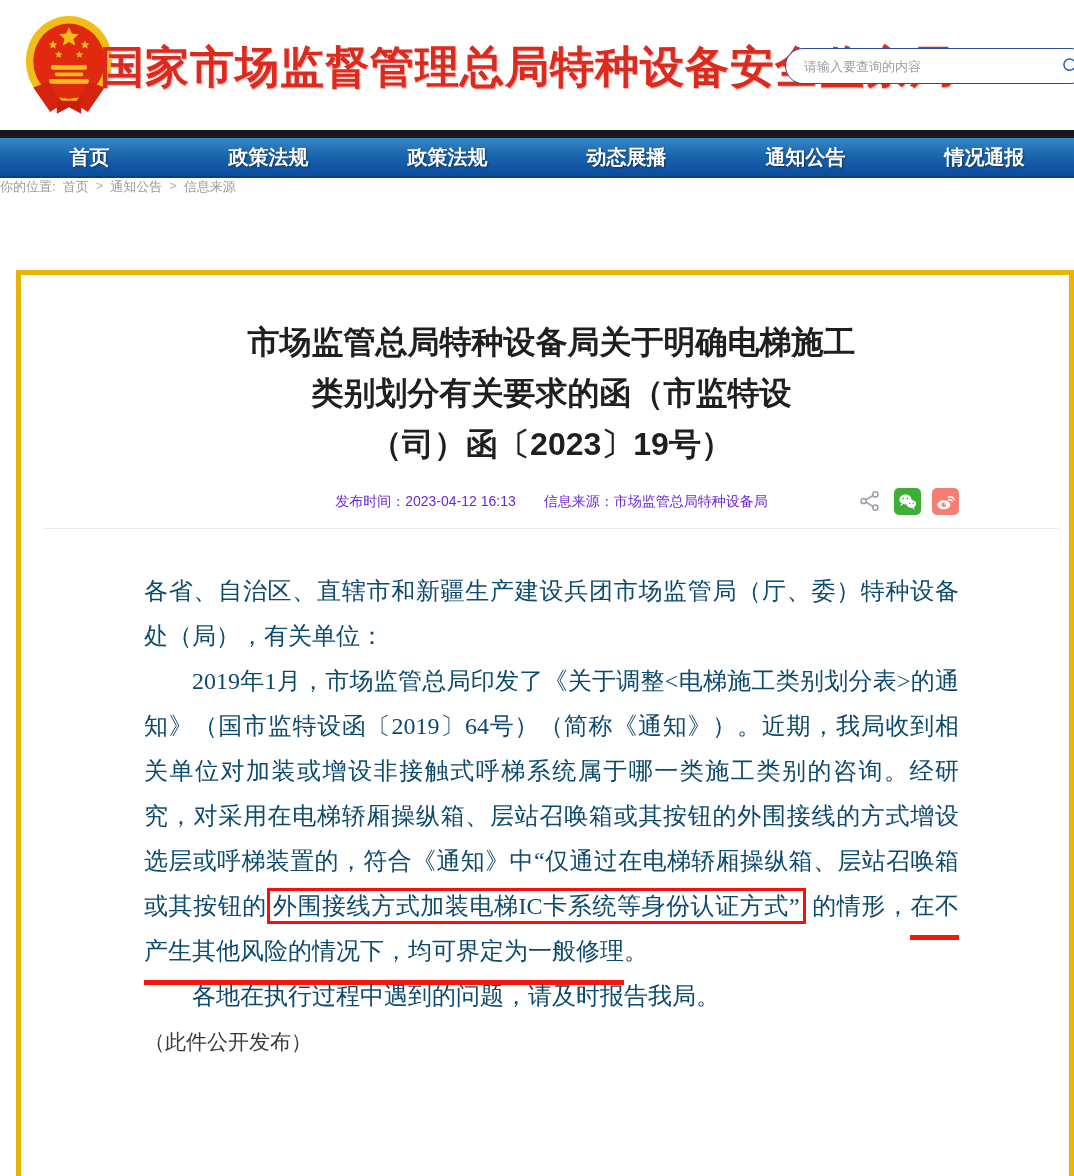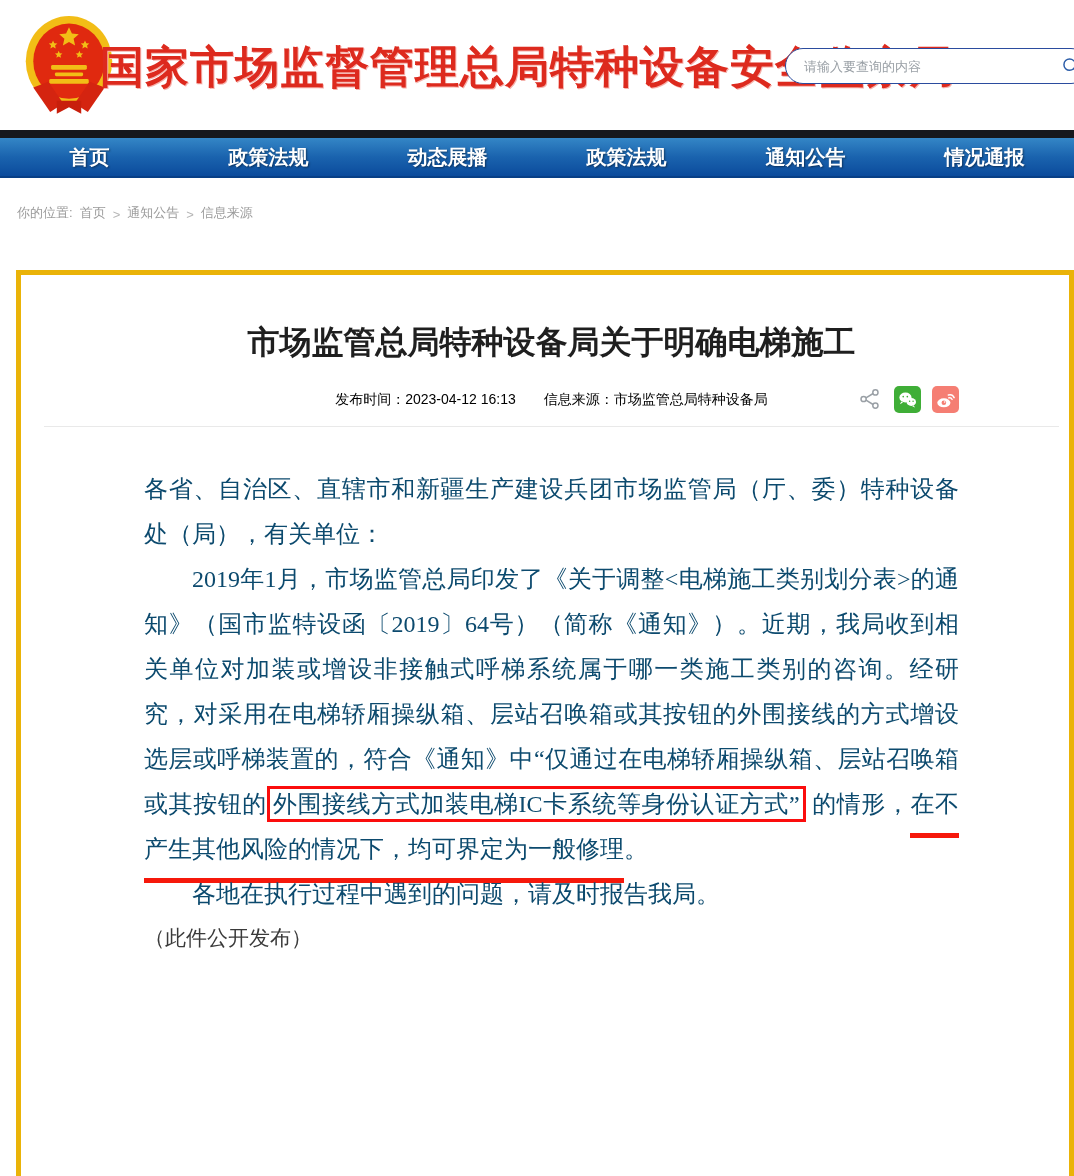--- a/index.html
+++ b/index.html
@@ -38,38 +38,38 @@
     background:linear-gradient(180deg,#3486c6 0%, #1a63ae 50%, #0b4b9c 100%);
     border-bottom:2px solid #083f86;
   }
   .nav-item {
     flex:1; text-align:center; line-height:38px;
     color:#ffffff; font-weight:bold; font-size:20px;
     text-shadow:1px 1px 2px rgba(0,0,0,.45); cursor:pointer;
   }
   
   .breadcrumb {
-    height:44px; display:flex; align-items:flex-end; gap:7px;
-    padding-left:17px; font-size:13px; color:#9b9b9b; background:#fff;
+    height:44px; display:flex; align-items:flex-start; gap:7px;
+    font-size:13px; color:#9b9b9b; background:#fff;
   }
   .breadcrumb a { color:#9b9b9b; text-decoration:none; cursor:pointer; }
   .crumb-sep { color:#b5b5b5; }
   
   .panel {
     margin-left:16px; height:946px;
     border:5px solid #eab308; background:#fff; overflow:hidden;margin-top:48px;
   }
   .article-col { width:815px; margin-left:123px; }
   .article-title {
     margin-top:42px; text-align:center;
     font-size:32px; line-height:51px; font-weight:bold; color:#1f1f1f;
   }
   .meta-row { position:relative; margin-top:16px; height:30px; }
   .meta-text {
-    text-align:center; font-size:14px; color:#000000; line-height:30px;
+    text-align:center; font-size:14px; color:#6d28d9; line-height:30px;
   }
   .meta-text .gap { display:inline-block; width:28px; }
   .share-icons {
     position:absolute; right:0; top:0; height:30px;
     display:flex; align-items:center; gap:11px;
   }
   .icon-badge { width:27px; height:27px; border-radius:5px; display:flex;
     align-items:center; justify-content:center; cursor:pointer; }
   .badge-wechat { background:#3fae37; }
   .badge-weibo  { background:#f57e73; }
@@ -87,21 +87,21 @@
   .redbox {
     border:3px solid #fb0d0d; padding:2px 3px;
     -webkit-box-decoration-break:clone; box-decoration-break:clone;
   }
   .redline {
     border-bottom:5px solid #f6180b; padding-bottom:16px;
     -webkit-box-decoration-break:clone; box-decoration-break:clone;
   }
   .signature { margin-top:62px; text-align:center; transform:translateX(88px);
     font-family:"Liberation Serif", serif; font-size:21px; line-height:45px; color:#3a3a3a; }
-  .pub-note { font-family:Liberation Mono, monospace; font-size:21px; line-height:45px;
+  .pub-note { font-family:Liberation Sans, sans-serif; font-size:21px; line-height:45px;
     color:#3a3a3a; text-align:left; }
   
   .footer-strip { height:8px; background:#f4f5f7; border-top:1px solid #e2e4e8; margin-top:-1px; }
 </style>
 </head>
 <body>
 
 <div class="header">
   <div class="emblem">
     <svg width="94" height="104" viewBox="0 0 100 110">
@@ -129,39 +129,41 @@
         <line x1="15.2" y1="15.2" x2="20" y2="20"></line>
       </svg>
     </button>
   </div>
 </div>
 
 <div class="top-strip"></div>
 <div class="nav">
   <div class="nav-item">首页</div>
   <div class="nav-item">政策法规</div>
+  <div class="nav-item">政策法规</div>
   <div class="nav-item">动态展播</div>
-  <div class="nav-item">政策法规</div>
   <div class="nav-item">通知公告</div>
   <div class="nav-item">情况通报</div>
 </div>
 
 <div class="breadcrumb">
   <span>你的位置:</span>
   <a>首页</a>
   <span class="crumb-sep">&gt;</span>
   <a>通知公告</a>
   <span class="crumb-sep">&gt;</span>
   <a>信息来源</a>
 </div>
 
 <div class="panel">
   <div class="article-col">
     <div class="article-title">
       <div>市场监管总局特种设备局关于明确电梯施工</div>
+      <div>类别划分有关要求的函（市监特设</div>
+      <div>（司）函〔2023〕19号）</div>
     </div>
 
     <div class="meta-row">
       <div class="meta-text">
         <span>发布时间：2023-04-12 16:13</span><span class="gap"></span><span>信息来源：市场监管总局特种设备局</span>
       </div>
       <div class="share-icons">
         <span class="share-plain">
           <svg width="24" height="24" viewBox="0 0 24 24" fill="none" stroke="#9aa0a6" stroke-width="1.5">
             <circle cx="5.6" cy="12" r="2.6"></circle>

